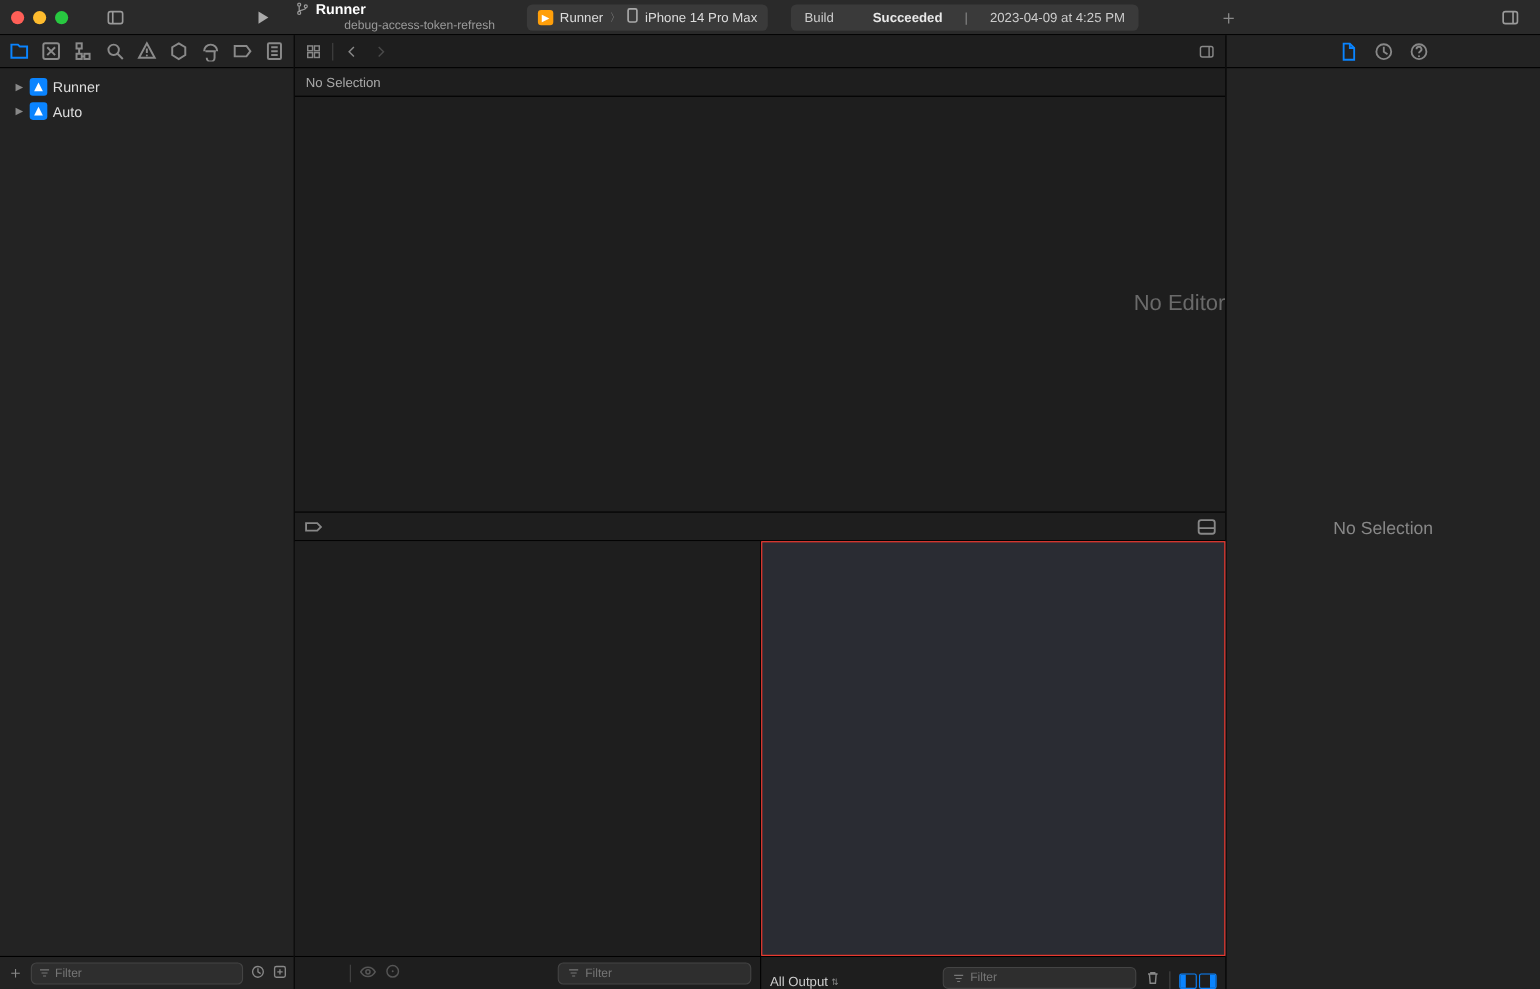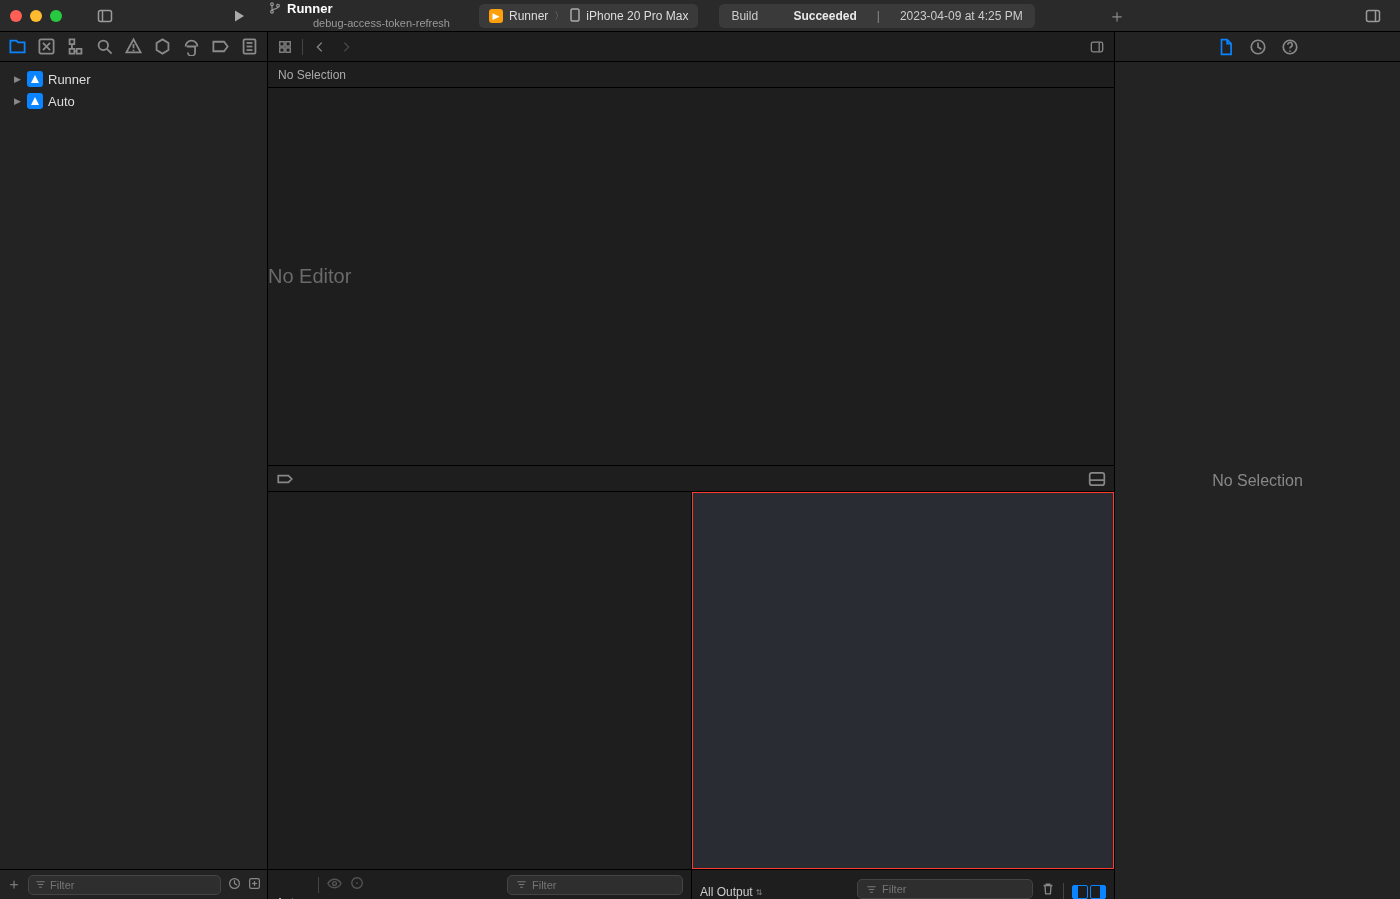--- a/index.html
+++ b/index.html
@@ -119,21 +119,21 @@
 }
 .jumpbar .jb { width:18px; height:18px; display:flex; align-items:center; justify-content:center; }
 .jumpbar .jb svg { width:14px; height:14px; }
 .jumpbar .divider { width:1px; height:16px; background:#444; }
 .jumpbar-spacer { flex:1; }
 .nosel-bar {
   height: 26px; display:flex; align-items:center; padding:0 10px; color:#aaa; font-size:12px;
   border-bottom:1px solid #000;
 }
 .editor-empty {
-  flex:1; display:flex; align-items:center; justify-content:flex-start;
+  flex:1; display:flex; align-items:center; justify-content:flex-end;
   color:#6a6a6a; font-size:20px; font-weight:500;
   border-bottom: 1px solid #000;
 }
 
 .debug-bar {
   height: 26px; display:flex; align-items:center; padding: 0 8px; gap:8px;
   border-bottom:1px solid #000; color:#888;
 }
 .debug-bar .left-i, .debug-bar .right-i { width:18px; height:18px; display:flex; align-items:center; justify-content:center;}
 .debug-bar-spacer { flex:1;}
@@ -229,21 +229,21 @@
 
     <div class="scheme-pill">
       <span class="app-icon">▶</span>
       <span>Runner</span>
       <span class="chev">〉</span>
       <span class="phone-icon">
         <svg width="10" height="14" viewBox="0 0 10 14">
             <rect class="ico-stroke" x="1" y="1" width="8" height="12" rx="1.5"></rect>
           </svg>
       </span>
-      <span>iPhone 20 Pro Max</span>
+      <span>iPhone 14 Pro Max</span>
     </div>
 
     <div class="status-pill">
       <span>Build</span>&nbsp;
       <span class="succ">Succeeded</span>
       <span class="divd">|</span>
       <span>2023-04-09 at 4:25 PM</span>
     </div>
 
     <div class="titlebar-spacer"></div>

